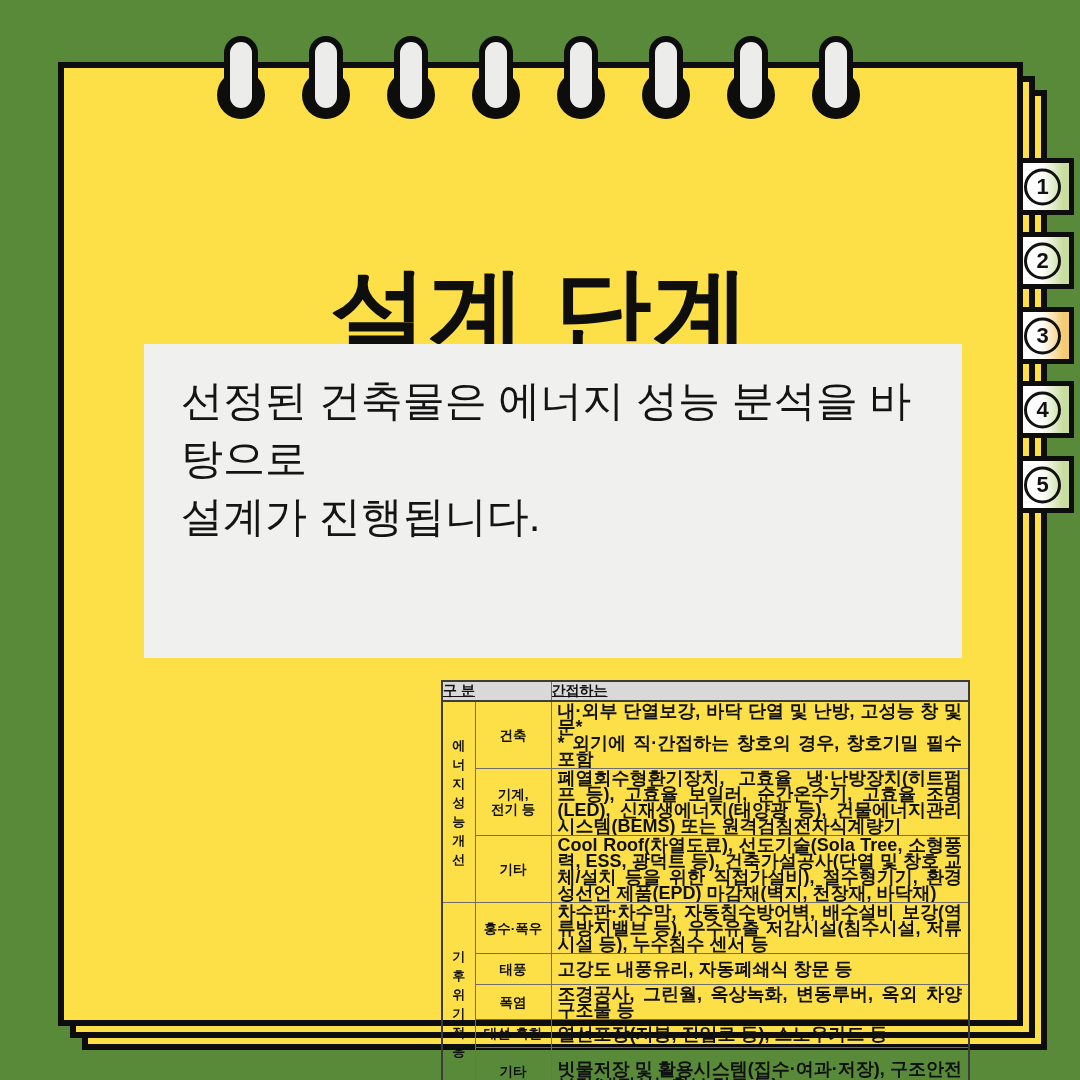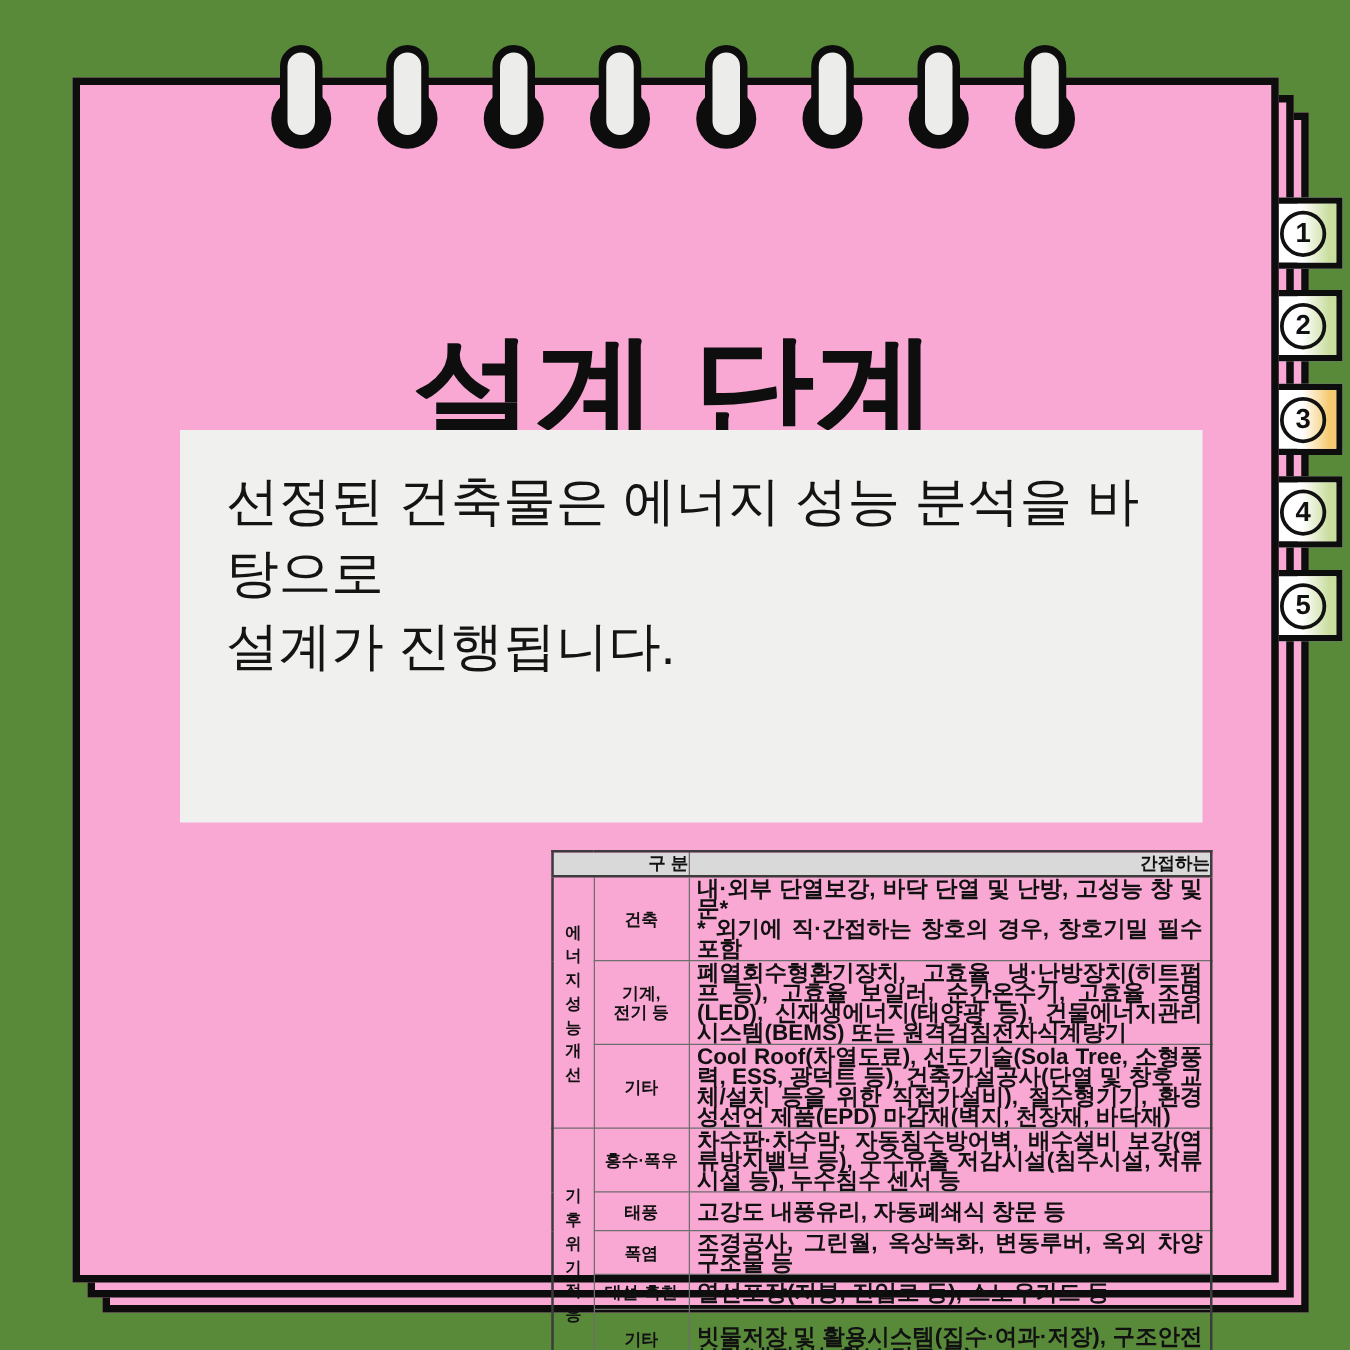--- a/index.html
+++ b/index.html
@@ -1,20 +1,20 @@
 <!DOCTYPE html>
 <html><head>
 <meta charset="utf-8">
 <style>
   html,body{margin:0;padding:0;}
   body{width:1080px;height:1080px;background:#588a3a;font-family:"Liberation Sans",sans-serif;}
   .canvas{position:relative;width:1080px;height:1080px;overflow:hidden;background:#588a3a;}
 
   
-  .sheet{position:absolute;background:#f9a8d4;border:6px solid #0d0d0d;box-sizing:border-box;}
+  .sheet{position:absolute;background:#fde047;border:6px solid #0d0d0d;box-sizing:border-box;}
   .sheet.p3{left:82px;top:90px;width:965px;height:960px;z-index:1;}
   .sheet.p2{left:70px;top:76px;width:965px;height:962px;z-index:2;}
   .sheet.main{left:58px;top:62px;width:965px;height:964px;z-index:4;}
 
   
   .tab{position:absolute;left:1012px;width:62px;height:57px;background:#ffffff;border:5px solid #0d0d0d;box-sizing:border-box;z-index:3;}
   .tab .strip{position:absolute;top:0;right:0;bottom:0;width:60%;}
   .tab.green .strip{background:linear-gradient(90deg,#ffffff 0%,#ffffff 12%,#c8dd9e 82%);}
   .tab.orange .strip{background:linear-gradient(90deg,#ffffff 0%,#ffffff 12%,#f5ca70 82%);}
   .tab .num{position:absolute;left:7px;top:50%;transform:translateY(-50%);width:31px;height:31px;border:3px solid #111;border-radius:50%;display:flex;align-items:center;justify-content:center;font-size:22px;font-weight:bold;color:#111;z-index:2;background:transparent;}
@@ -27,21 +27,21 @@
 
   
   .page-title{position:absolute;left:0;right:0;top:128px;text-align:center;font-size:97px;line-height:1.05;font-weight:900;letter-spacing:1px;color:#0e0e0e;}
   .intro{position:absolute;left:80px;top:276px;width:818px;height:314px;background:#f0f0ee;box-sizing:border-box;padding:28px 20px 0 37px;color:#141414;}
   .intro p{margin:0;font-size:42px;line-height:58px;font-weight:400;white-space:pre-line;}
   .intro p + p{margin-top:46px;}
 
   
   table.tech{position:absolute;left:377px;top:612px;width:527px;border-collapse:collapse;table-layout:fixed;color:#111;font-weight:bold;border:2px solid #3c3c3c;}
   table.tech th,table.tech td{border:1px solid #6e6e6e;box-sizing:border-box;overflow:hidden;}
-  table.tech thead th{background:#d9d9d9;font-size:14px;padding:0;text-align:right;vertical-align:middle;border-bottom:2px solid #3c3c3c;}
+  table.tech thead th{background:#d9d9d9;font-size:14px;padding:0;text-align:left;vertical-align:middle;border-bottom:2px solid #3c3c3c;text-decoration:underline;}
   td.group{font-size:13px;text-align:center;vertical-align:middle;line-height:19px;white-space:pre-line;padding:0;}
   td.cat{font-size:13.5px;text-align:center;vertical-align:middle;padding:1px 2px;line-height:15px;white-space:pre-line;margin-top:30px;}
   td.cat .sub{display:block;font-size:9px;line-height:10px;font-weight:bold;letter-spacing:-0.5px;}
   td.content{font-size:18px;line-height:16px;text-align:justify;vertical-align:middle;padding:1px 6px;}
   td.content .note{display:block;}
 </style>
 </head>
 <body>
 
 <div class="canvas">

